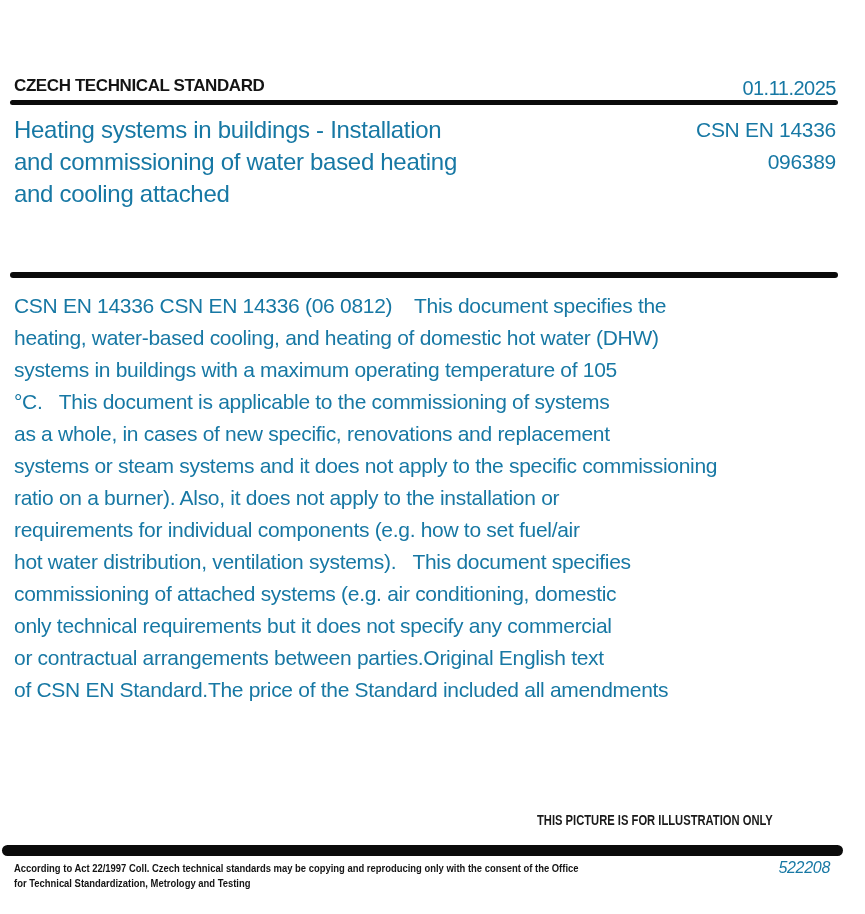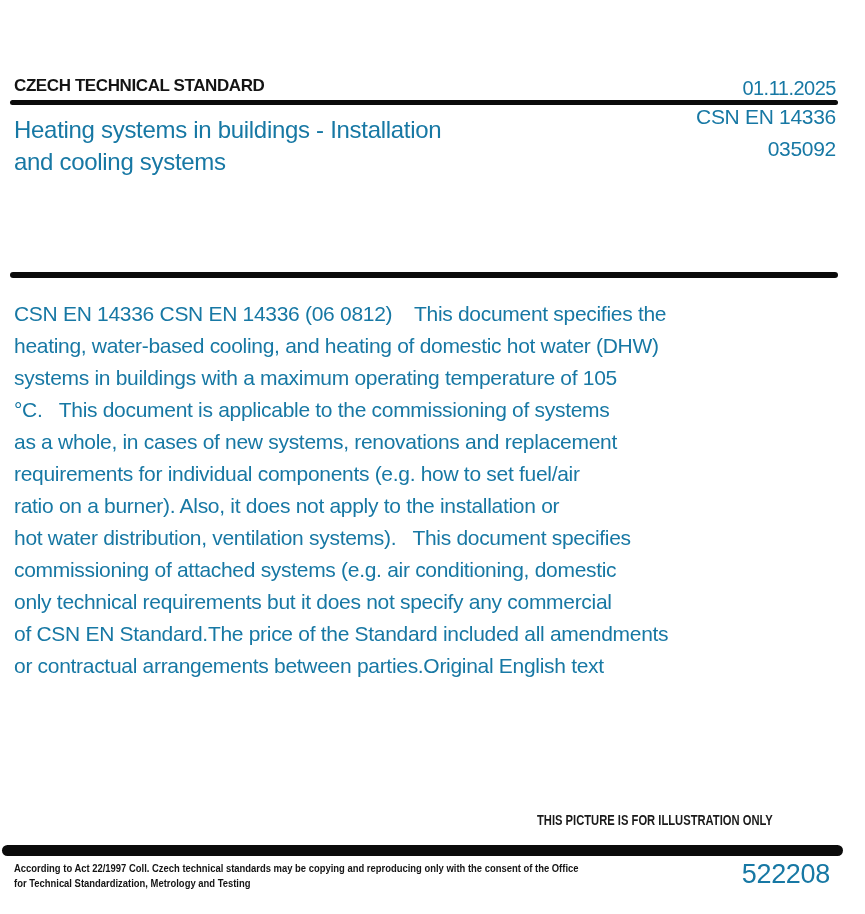--- a/index.html
+++ b/index.html
@@ -40,34 +40,33 @@
 
   .title-block {
     position: absolute;
     top: 114px; left: 14px;
     font-size: 24px;
     letter-spacing: -0.3px;
     line-height: 32px;
   }
   .ref-block {
     position: absolute;
-    top: 101px; right: 29px;
+    top: 114px; right: 29px;
     font-size: 21px;
     letter-spacing: -0.3px;
     line-height: 32px;
     text-align: right;
   }
 
   .abstract {
     position: absolute;
     top: 290px; left: 14px;
     font-size: 21px;
     letter-spacing: -0.3px;
     line-height: 32px;
-    margin-top: 8px;
   }
   .abstract .line { white-space: pre; }
 
   .notice {
     position: absolute;
     top: 812px; right: 92px;
     font-size: 14px;
     font-weight: bold;
     color: #1a1a1a;
     white-space: nowrap;
@@ -83,60 +82,63 @@
     line-height: 15px;
     color: #141414;
     transform: scaleX(0.82);
     transform-origin: 0 0;
   }
   .legal .line { white-space: pre; }
 
   .order-number {
     position: absolute;
     top: 859px; right: 35px;
-    font-size: 27px;
+    font-size: 16px;
     letter-spacing: -0.3px;
     white-space: nowrap;
+    font-style: italic;
   }
 </style>
 </head>
 <body>
 
 <div class="page">
 
   <div class="header-title">CZECH TECHNICAL STANDARD</div>
   <div class="header-date">01.11.2025</div>
 
   <div class="rule rule-header"></div>
 
   <div class="title-block">
     <div class="line">Heating systems in buildings - Installation</div>
-    <div class="line">and cooling systems</div>
+    <div class="line">and commissioning of water based heating</div>
+    <div class="line">and cooling attached</div>
   </div>
 
   <div class="ref-block">
     <div>CSN EN 14336</div>
-    <div>035092</div>
+    <div>096389</div>
   </div>
 
   <div class="rule rule-title"></div>
 
   <div class="abstract">
     <div class="line">CSN EN 14336 CSN EN 14336 (06 0812)    This document specifies the</div>
     <div class="line">heating, water-based cooling, and heating of domestic hot water (DHW)</div>
     <div class="line">systems in buildings with a maximum operating temperature of 105</div>
     <div class="line">°C.   This document is applicable to the commissioning of systems</div>
-    <div class="line">as a whole, in cases of new systems, renovations and replacement</div>
+    <div class="line">as a whole, in cases of new specific, renovations and replacement</div>
+    <div class="line">systems or steam systems and it does not apply to the specific commissioning</div>
+    <div class="line">ratio on a burner). Also, it does not apply to the installation or</div>
     <div class="line">requirements for individual components (e.g. how to set fuel/air</div>
-    <div class="line">ratio on a burner). Also, it does not apply to the installation or</div>
     <div class="line">hot water distribution, ventilation systems).   This document specifies</div>
     <div class="line">commissioning of attached systems (e.g. air conditioning, domestic</div>
     <div class="line">only technical requirements but it does not specify any commercial</div>
+    <div class="line">or contractual arrangements between parties.Original English text</div>
     <div class="line">of CSN EN Standard.The price of the Standard included all amendments</div>
-    <div class="line">or contractual arrangements between parties.Original English text</div>
   </div>
 
   <div class="notice">THIS PICTURE IS FOR ILLUSTRATION ONLY</div>
 
   <div class="rule rule-footer"></div>
 
   <div class="legal">
     <div class="line">According to Act 22/1997 Coll. Czech technical standards may be copying and reproducing only with the consent of the Office</div>
     <div class="line">for Technical Standardization, Metrology and Testing</div>
   </div>

